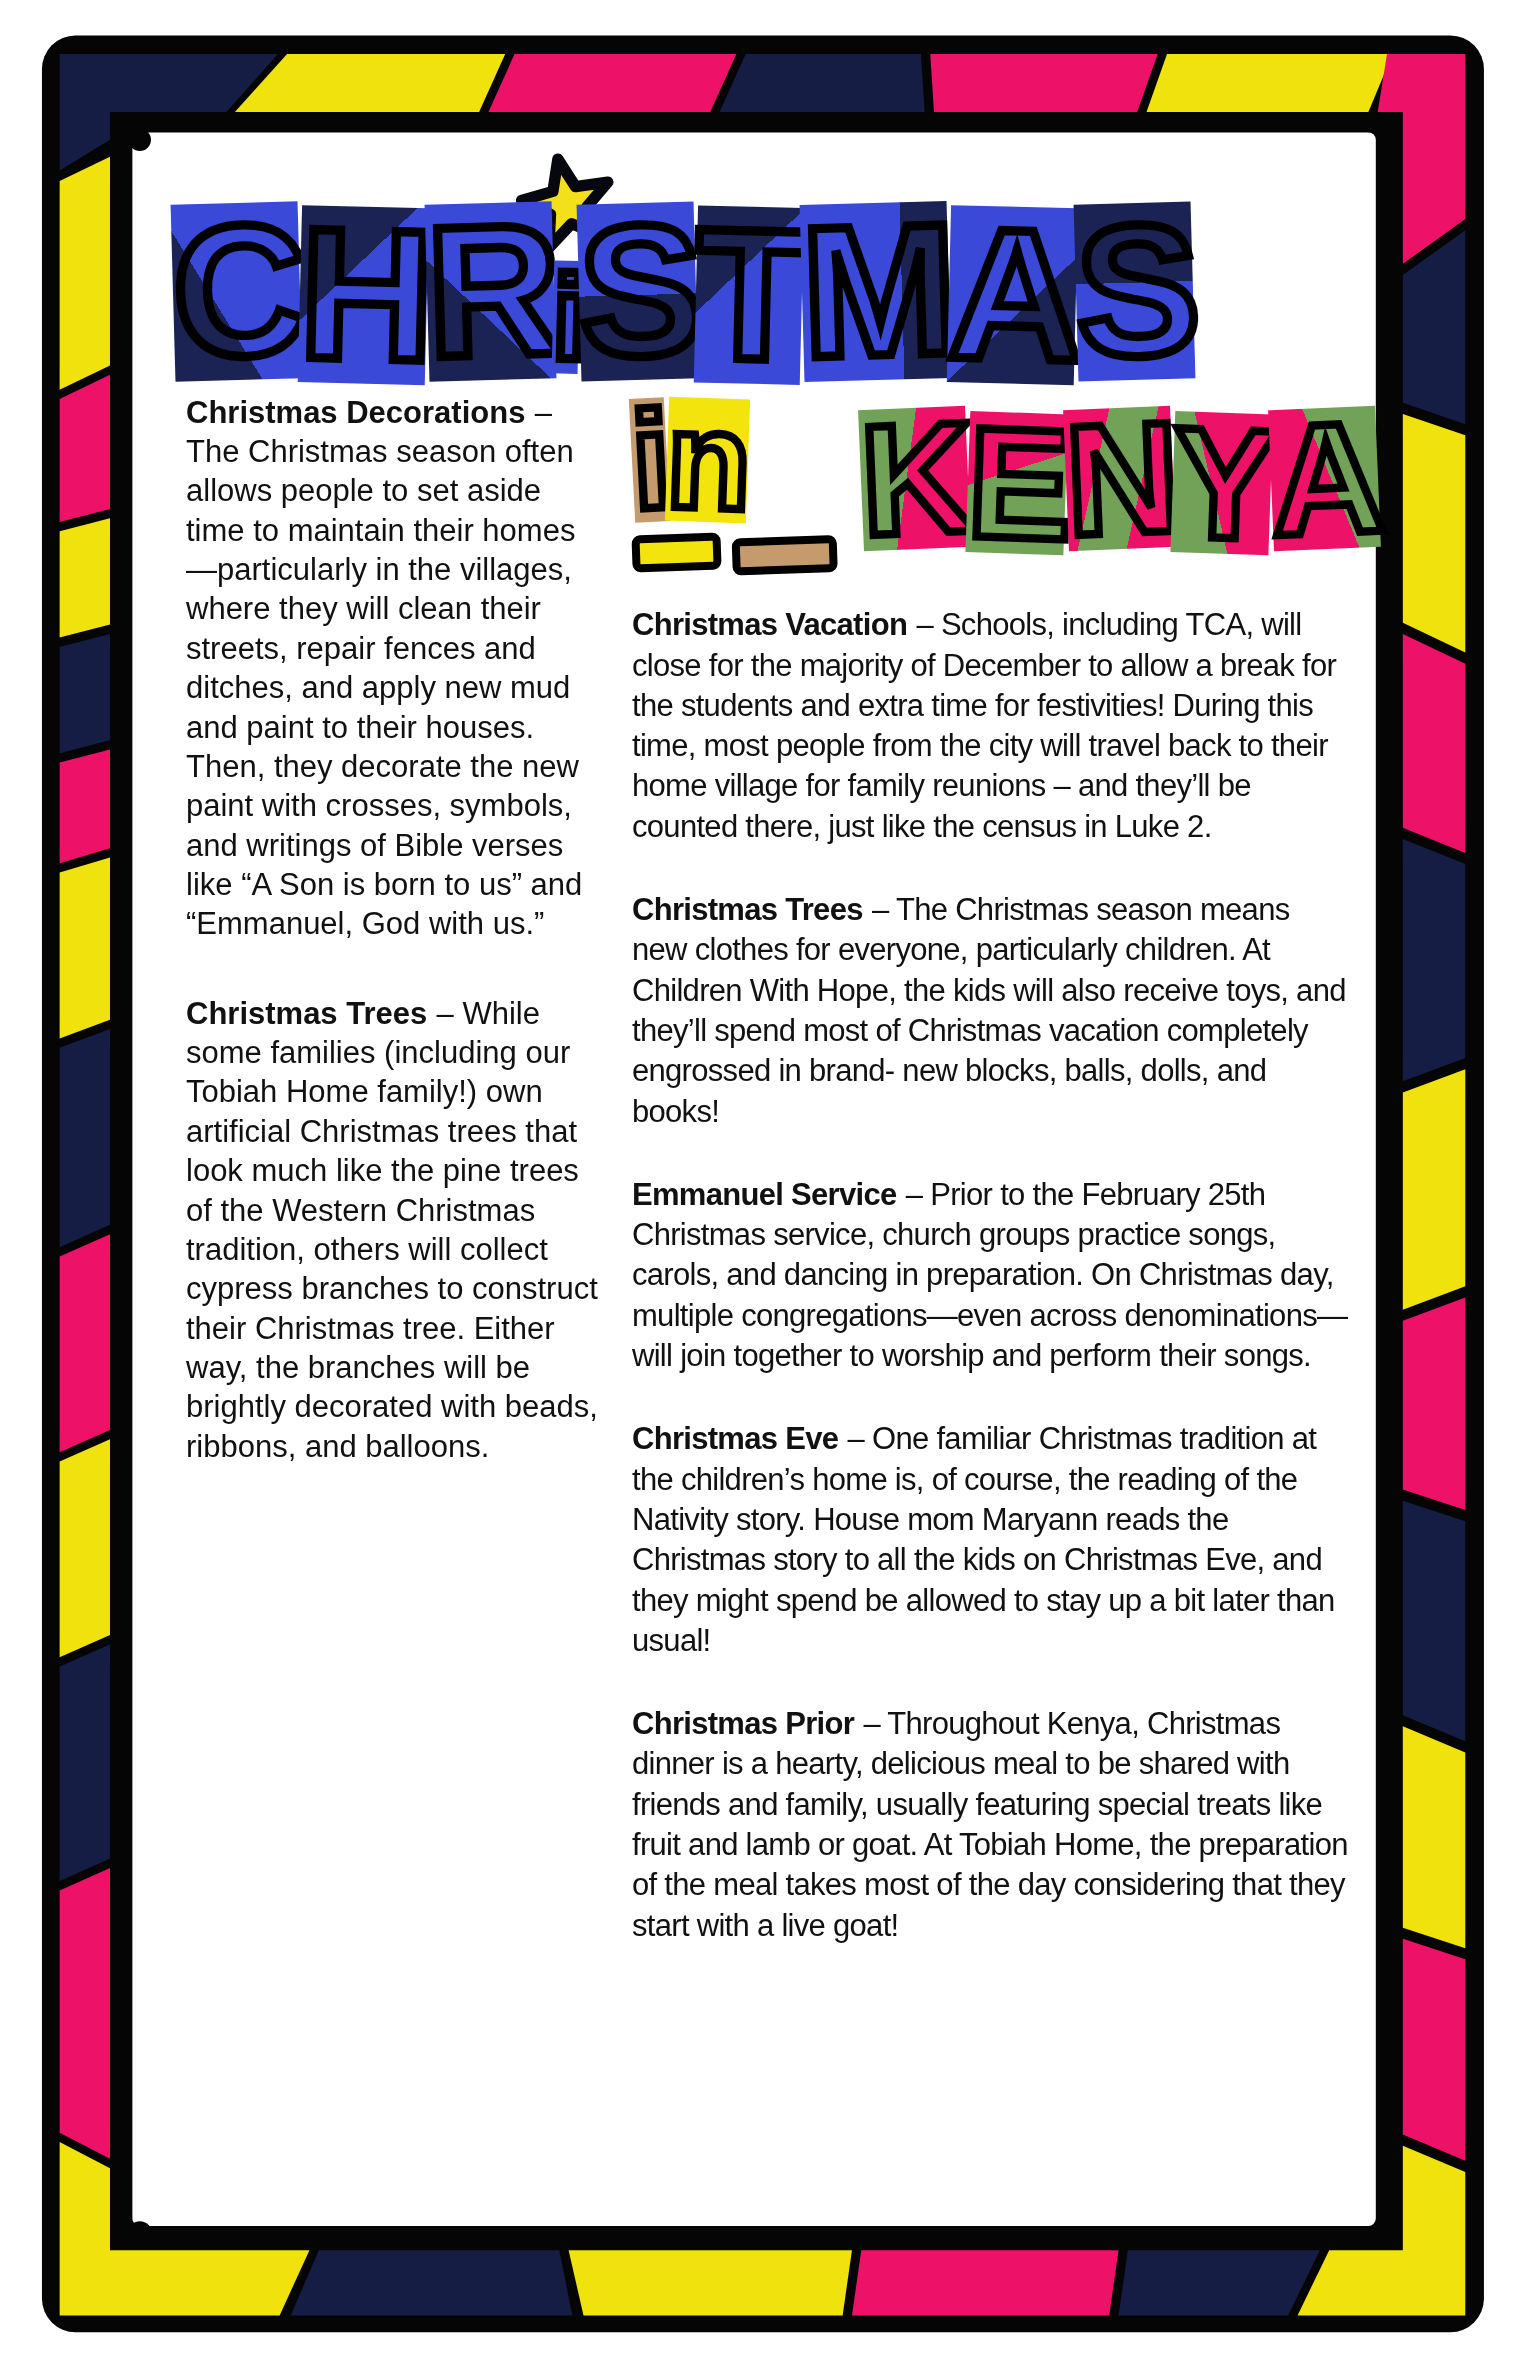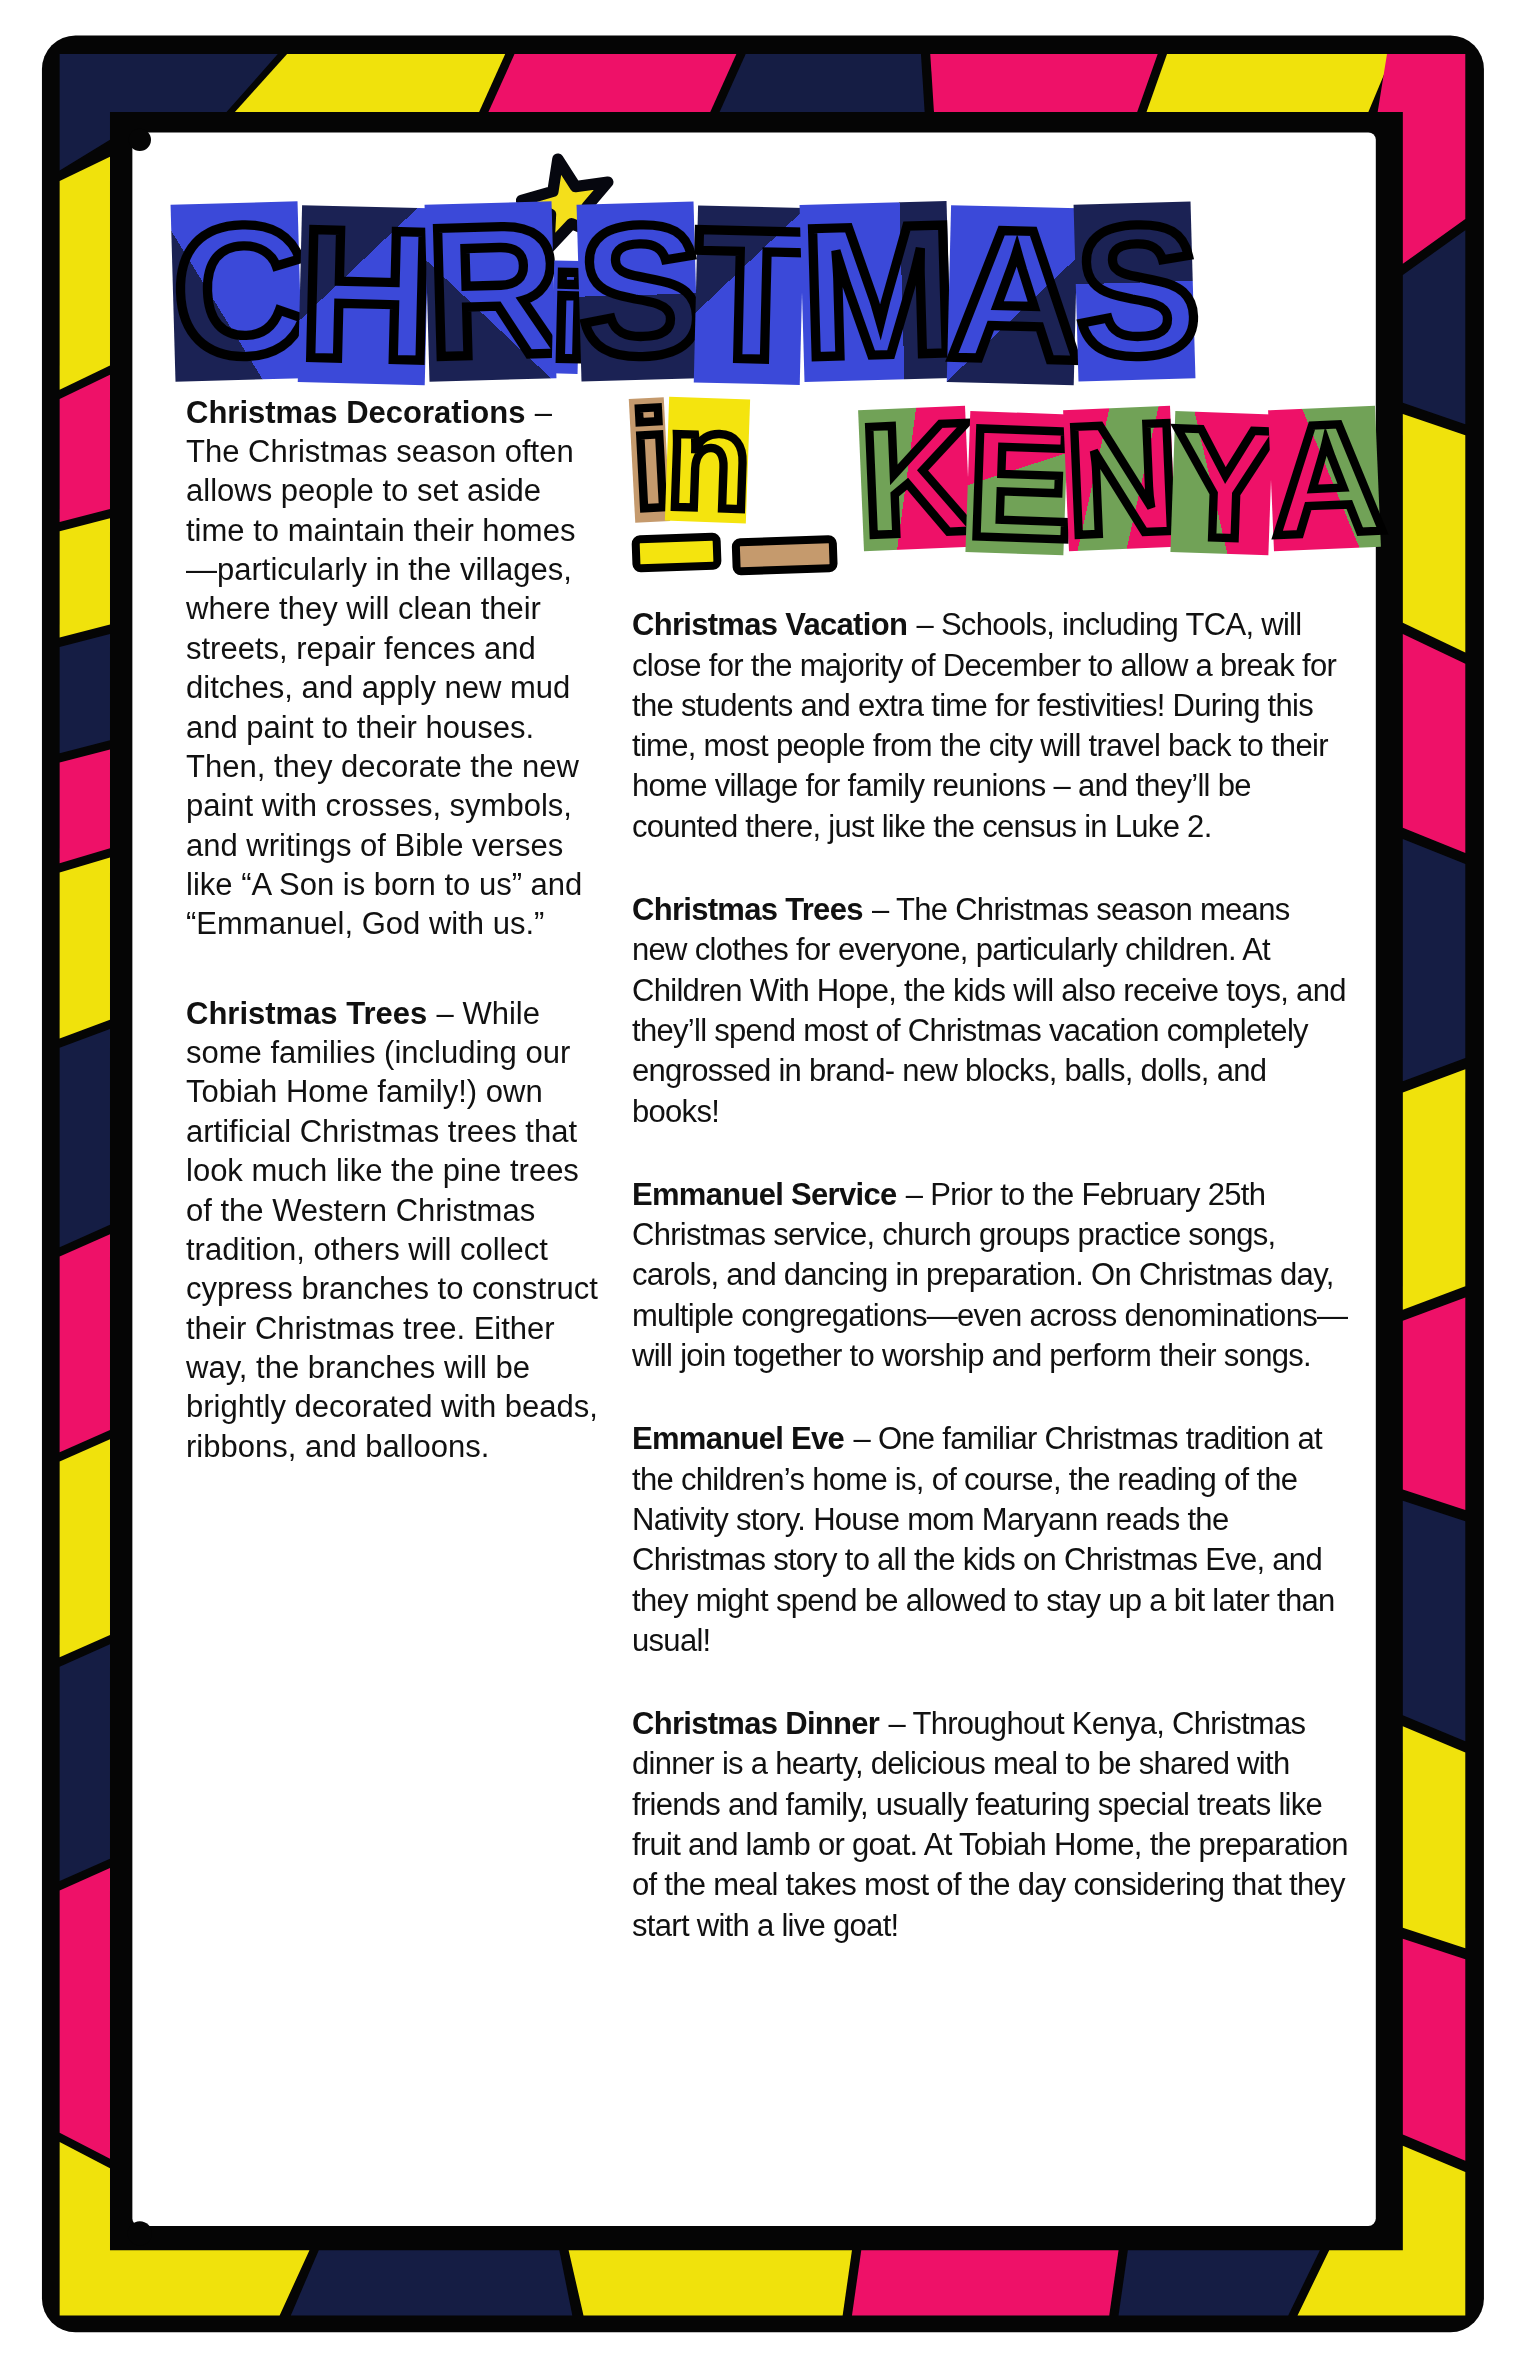--- a/index.html
+++ b/index.html
@@ -155,24 +155,24 @@
 
         <p class="section">
           <b class="h">Christmas Trees</b><span class="sec-body">– The Christmas season means new clothes for everyone, particularly children. At Children With Hope, the kids will also receive toys, and they’ll spend most of Christmas vacation completely engrossed in brand- new blocks, balls, dolls, and books!</span>
         </p>
 
         <p class="section">
           <b class="h">Emmanuel Service</b><span class="sec-body">– Prior to the February 25th Christmas service, church groups practice songs, carols, and dancing in preparation. On Christmas day, multiple congregations—even across denominations—will join together to worship and perform their songs.</span>
         </p>
 
         <p class="section">
-          <b class="h">Emmanuel Eve</b><span class="sec-body">– One familiar Christmas tradition at the children’s home is, of course, the reading of the Nativity story. House mom Maryann reads the Christmas story to all the kids on Christmas Eve, and they might spend be allowed to stay up a bit later than usual!</span>
+          <b class="h">Christmas Eve</b><span class="sec-body">– One familiar Christmas tradition at the children’s home is, of course, the reading of the Nativity story. House mom Maryann reads the Christmas story to all the kids on Christmas Eve, and they might spend be allowed to stay up a bit later than usual!</span>
         </p>
 
         <p class="section">
-          <b class="h">Christmas Dinner</b><span class="sec-body">– Throughout Kenya, Christmas dinner is a hearty, delicious meal to be shared with friends and family, usually featuring special treats like fruit and lamb or goat. At Tobiah Home, the preparation of the meal takes most of the day considering that they start with a live goat!</span>
+          <b class="h">Christmas Prior</b><span class="sec-body">– Throughout Kenya, Christmas dinner is a hearty, delicious meal to be shared with friends and family, usually featuring special treats like fruit and lamb or goat. At Tobiah Home, the preparation of the meal takes most of the day considering that they start with a live goat!</span>
         </p>
 
       </div>
     </div>
   </div>
 </div>
 
 
 </body></html>

